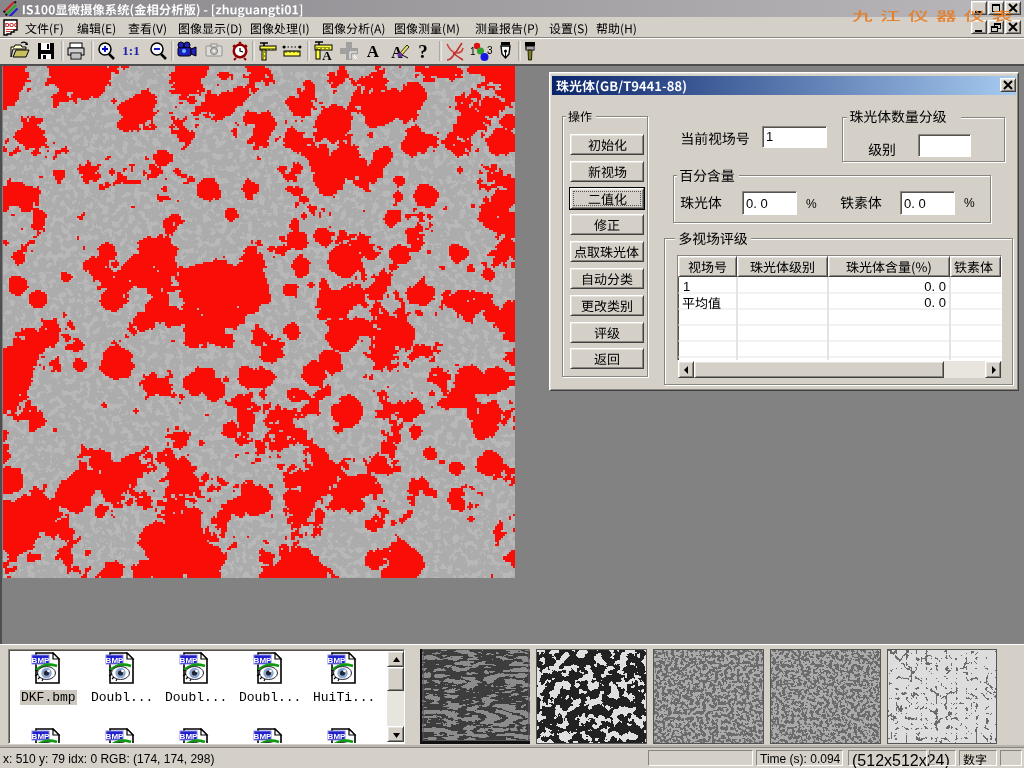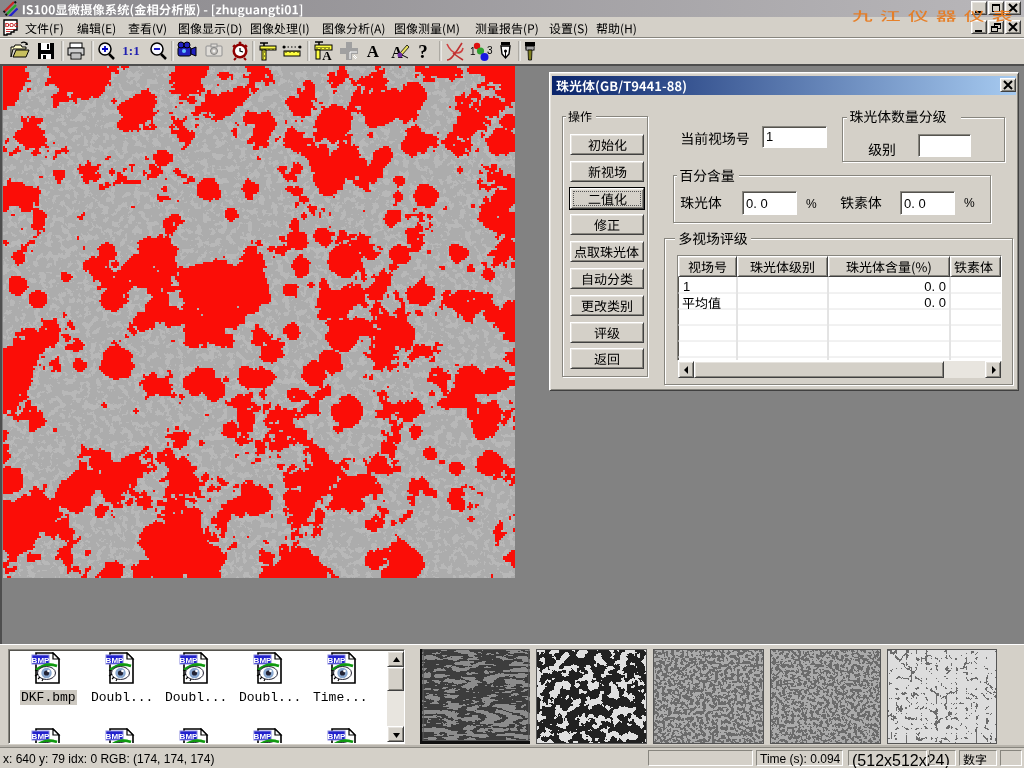--- a/index.html
+++ b/index.html
@@ -429,21 +429,21 @@
 <rect x="1" y="3" width="17" height="9" fill="#2222cc" stroke="#8888dd"></rect>
 <text x="9.5" y="10.5" text-anchor="middle" font-family="Liberation Sans" font-weight="bold" font-size="8" fill="#fff">BMP</text>
 <path d="M6 17 Q15 8 27 13 Q20 11 12 17 Z" fill="#33bb22"></path>
 <path d="M5 18 Q14 10 26 14" fill="none" stroke="#119911" stroke-width="2.5"></path>
 <ellipse cx="15.5" cy="21" rx="9" ry="6.5" fill="#fff" stroke="#223"></ellipse>
 <circle cx="15.5" cy="21" r="5.2" fill="#8aa8d0"></circle>
     <circle cx="15.5" cy="21" r="2.6" fill="#223"></circle>
 <circle cx="17.5" cy="19" r="1.3" fill="#fff"></circle>
 <path d="M7 19 L4 18 M7 22 L4 24 M9 25 L7 27 M12 27 L11 29" stroke="#000" stroke-width="1.1"></path>
 </svg>
-<div class="abs" style="left:312px;top:690px;height:15px;font-family:'Liberation Mono',monospace;font-size:13px;line-height:15px;padding:0 1px">Time...</div>
+<div class="abs" style="left:312px;top:690px;height:15px;font-family:'Liberation Mono',monospace;font-size:13px;line-height:15px;padding:0 1px">HuiTi...</div>
 <div class="abs" style="left:10px;top:728px;width:375px;height:15px;overflow:hidden">
     <div style="position:absolute;left:21px;top:0"><svg style="left:0px;top:0px" width="32" height="32" viewBox="0 0 32 32">
 <path d="M5 1 H22 L28 7 V31 H5 Z" fill="#fff" stroke="#000" stroke-width="1.6"></path>
 <path d="M22 1 L22 7 L28 7 Z" fill="#fff" stroke="#000" stroke-width="1.2"></path>
 <rect x="1" y="3" width="17" height="9" fill="#2222cc" stroke="#8888dd"></rect>
 <text x="9.5" y="10.5" text-anchor="middle" font-family="Liberation Sans" font-weight="bold" font-size="8" fill="#fff">BMP</text>
 <path d="M6 17 Q15 8 27 13 Q20 11 12 17 Z" fill="#33bb22"></path>
 <path d="M5 18 Q14 10 26 14" fill="none" stroke="#119911" stroke-width="2.5"></path>
 <ellipse cx="15.5" cy="21" rx="9" ry="6.5" fill="#fff" stroke="#223"></ellipse>
 <circle cx="15.5" cy="21" r="5.2" fill="#8aa8d0"></circle>
@@ -611,21 +611,21 @@
           <feFuncG type="discrete" tableValues="0.42 0.87"></feFuncG>
           <feFuncB type="discrete" tableValues="0.42 0.87"></feFuncB>
           <feFuncA type="discrete" tableValues="1"></feFuncA>
         </feComponentTransfer>
 </filter>
     </defs>
 <rect width="110" height="95" filter="url(#th4)"></rect>
 <rect x="0.5" y="0.5" width="109" height="94" fill="none" stroke="#555"></rect>
 </svg>
 <div class="abs" style="left:0;top:747px;width:1024px;height:21px;background:#d4d0c8;border-top:1px solid #87857e;box-shadow:0 -2px 0 #b8b4ac"></div>
-<div class="abs" style="left:3px;top:752px;font-size:12px;color:#000">x: 640 y: 79 idx: 0 RGB: (174, 174, 174)</div>
+<div class="abs" style="left:3px;top:752px;font-size:12px;color:#000">x: 510 y: 79 idx: 0 RGB: (174, 174, 298)</div>
 <div class="abs" style="left:648px;top:750px;width:105px;height:16px;border:1px solid;border-color:#87857e #fff #fff #87857e"></div>
 <div class="abs" style="left:756px;top:750px;width:87px;height:16px;border:1px solid;border-color:#87857e #fff #fff #87857e"></div>
 <div class="abs" style="left:760px;top:752px;font-size:12px">Time (s): 0.094</div>
 <div class="abs" style="left:848px;top:750px;width:79px;height:16px;border:1px solid;border-color:#87857e #fff #fff #87857e"></div>
 <div class="abs" style="left:852px;top:752px;font-size:16px">(512x512x24)</div>
 <div class="abs" style="left:929px;top:750px;width:27px;height:16px;border:1px solid;border-color:#87857e #fff #fff #87857e"></div>
 <div class="abs" style="left:959px;top:750px;width:38px;height:16px;border:1px solid;border-color:#87857e #fff #fff #87857e"></div>
 <div class="abs" style="left:1000px;top:750px;width:22px;height:16px;border:1px solid;border-color:#87857e #fff #fff #87857e"></div>
 <svg style="position:absolute;left:963px;top:752px;overflow:visible" width="26" height="16" viewBox="0 -12.0 26 15.6">
     <path d="M0.8 -3.9H5.4V-3.1H0.8ZM0.6 -7.8H6.4V-7.1H0.6ZM5.3 -9.8 6.1 -9.5Q5.8 -9.1 5.5 -8.7Q5.2 -8.3 5.0 -8.0L4.4 -8.3Q4.6 -8.5 4.7 -8.8Q4.9 -9.0 5.1 -9.3Q5.2 -9.6 5.3 -9.8ZM3.1 -10.1H3.9V-4.8H3.1ZM1.1 -9.5 1.7 -9.8Q2.0 -9.4 2.2 -9.0Q2.4 -8.6 2.5 -8.2L1.8 -7.9Q1.7 -8.2 1.5 -8.7Q1.3 -9.1 1.1 -9.5ZM3.1 -7.5 3.7 -7.2Q3.4 -6.7 3.0 -6.2Q2.5 -5.7 2.0 -5.2Q1.5 -4.8 1.0 -4.5Q0.9 -4.7 0.7 -4.9Q0.6 -5.1 0.5 -5.2Q1.0 -5.4 1.5 -5.8Q2.0 -6.2 2.4 -6.6Q2.8 -7.1 3.1 -7.5ZM3.8 -7.3Q4.0 -7.2 4.3 -7.0Q4.6 -6.8 4.9 -6.6Q5.3 -6.4 5.6 -6.2Q5.9 -6.0 6.0 -5.9L5.5 -5.2Q5.4 -5.4 5.1 -5.6Q4.8 -5.8 4.5 -6.1Q4.1 -6.3 3.8 -6.5Q3.5 -6.8 3.3 -6.9ZM7.3 -7.8H11.4V-6.9H7.3ZM7.5 -10.0 8.4 -9.9Q8.2 -8.7 7.9 -7.6Q7.7 -6.6 7.3 -5.7Q6.9 -4.7 6.5 -4.0Q6.4 -4.1 6.3 -4.2Q6.1 -4.3 6.0 -4.4Q5.9 -4.5 5.8 -4.6Q6.2 -5.2 6.6 -6.1Q6.9 -6.9 7.2 -7.9Q7.4 -8.9 7.5 -10.0ZM9.8 -7.3 10.6 -7.2Q10.3 -5.2 9.8 -3.6Q9.2 -2.1 8.3 -0.9Q7.4 0.2 5.9 1.0Q5.9 0.9 5.8 0.8Q5.7 0.6 5.6 0.5Q5.5 0.3 5.4 0.3Q6.8 -0.4 7.7 -1.4Q8.5 -2.5 9.0 -3.9Q9.5 -5.4 9.8 -7.3ZM7.8 -7.0Q8.0 -5.4 8.5 -4.0Q9.0 -2.6 9.8 -1.5Q10.6 -0.4 11.7 0.1Q11.5 0.3 11.3 0.5Q11.2 0.7 11.1 0.9Q9.9 0.2 9.1 -1.0Q8.3 -2.1 7.8 -3.6Q7.3 -5.1 7.0 -6.9ZM1.3 -1.8 1.9 -2.4Q2.5 -2.1 3.2 -1.8Q3.9 -1.5 4.5 -1.2Q5.1 -0.8 5.5 -0.5L4.9 0.1Q4.5 -0.2 3.9 -0.6Q3.3 -0.9 2.6 -1.3Q2.0 -1.6 1.3 -1.8ZM5.1 -3.9H5.3L5.4 -3.9L5.9 -3.7Q5.6 -2.4 4.8 -1.5Q4.1 -0.6 3.1 -0.0Q2.1 0.5 0.9 0.9Q0.9 0.7 0.7 0.5Q0.6 0.3 0.5 0.2Q1.6 -0.1 2.5 -0.6Q3.4 -1.1 4.1 -1.9Q4.8 -2.7 5.1 -3.7ZM1.3 -1.8Q1.6 -2.2 1.9 -2.7Q2.1 -3.2 2.4 -3.7Q2.6 -4.2 2.8 -4.6L3.6 -4.5Q3.4 -4.0 3.2 -3.5Q2.9 -3.0 2.6 -2.5Q2.4 -2.0 2.1 -1.7Z M14.8 -6.6H20.6V-5.8H14.8ZM12.8 -3.6H23.2V-2.7H12.8ZM17.5 -4.4H18.5V-0.1Q18.5 0.2 18.3 0.5Q18.2 0.7 17.9 0.8Q17.6 0.9 17.1 0.9Q16.6 0.9 15.8 0.9Q15.8 0.8 15.7 0.7Q15.7 0.5 15.6 0.3Q15.5 0.2 15.4 0.1Q15.8 0.1 16.2 0.1Q16.6 0.1 16.9 0.1Q17.1 0.1 17.2 0.1Q17.4 0.1 17.5 0.0Q17.5 -0.0 17.5 -0.2ZM20.3 -6.6H20.5L20.7 -6.7L21.3 -6.2Q20.9 -5.8 20.4 -5.3Q19.8 -4.9 19.2 -4.5Q18.6 -4.1 18.0 -3.8Q17.9 -3.9 17.8 -4.1Q17.6 -4.3 17.5 -4.4Q18.0 -4.6 18.6 -5.0Q19.1 -5.3 19.5 -5.7Q20.0 -6.1 20.3 -6.4ZM13.0 -8.8H23.0V-6.4H22.1V-8.0H13.9V-6.4H13.0ZM17.1 -9.9 18.0 -10.2Q18.2 -9.8 18.5 -9.4Q18.7 -9.0 18.8 -8.7L17.9 -8.4Q17.8 -8.7 17.6 -9.1Q17.3 -9.5 17.1 -9.9Z" fill="#000"></path>

